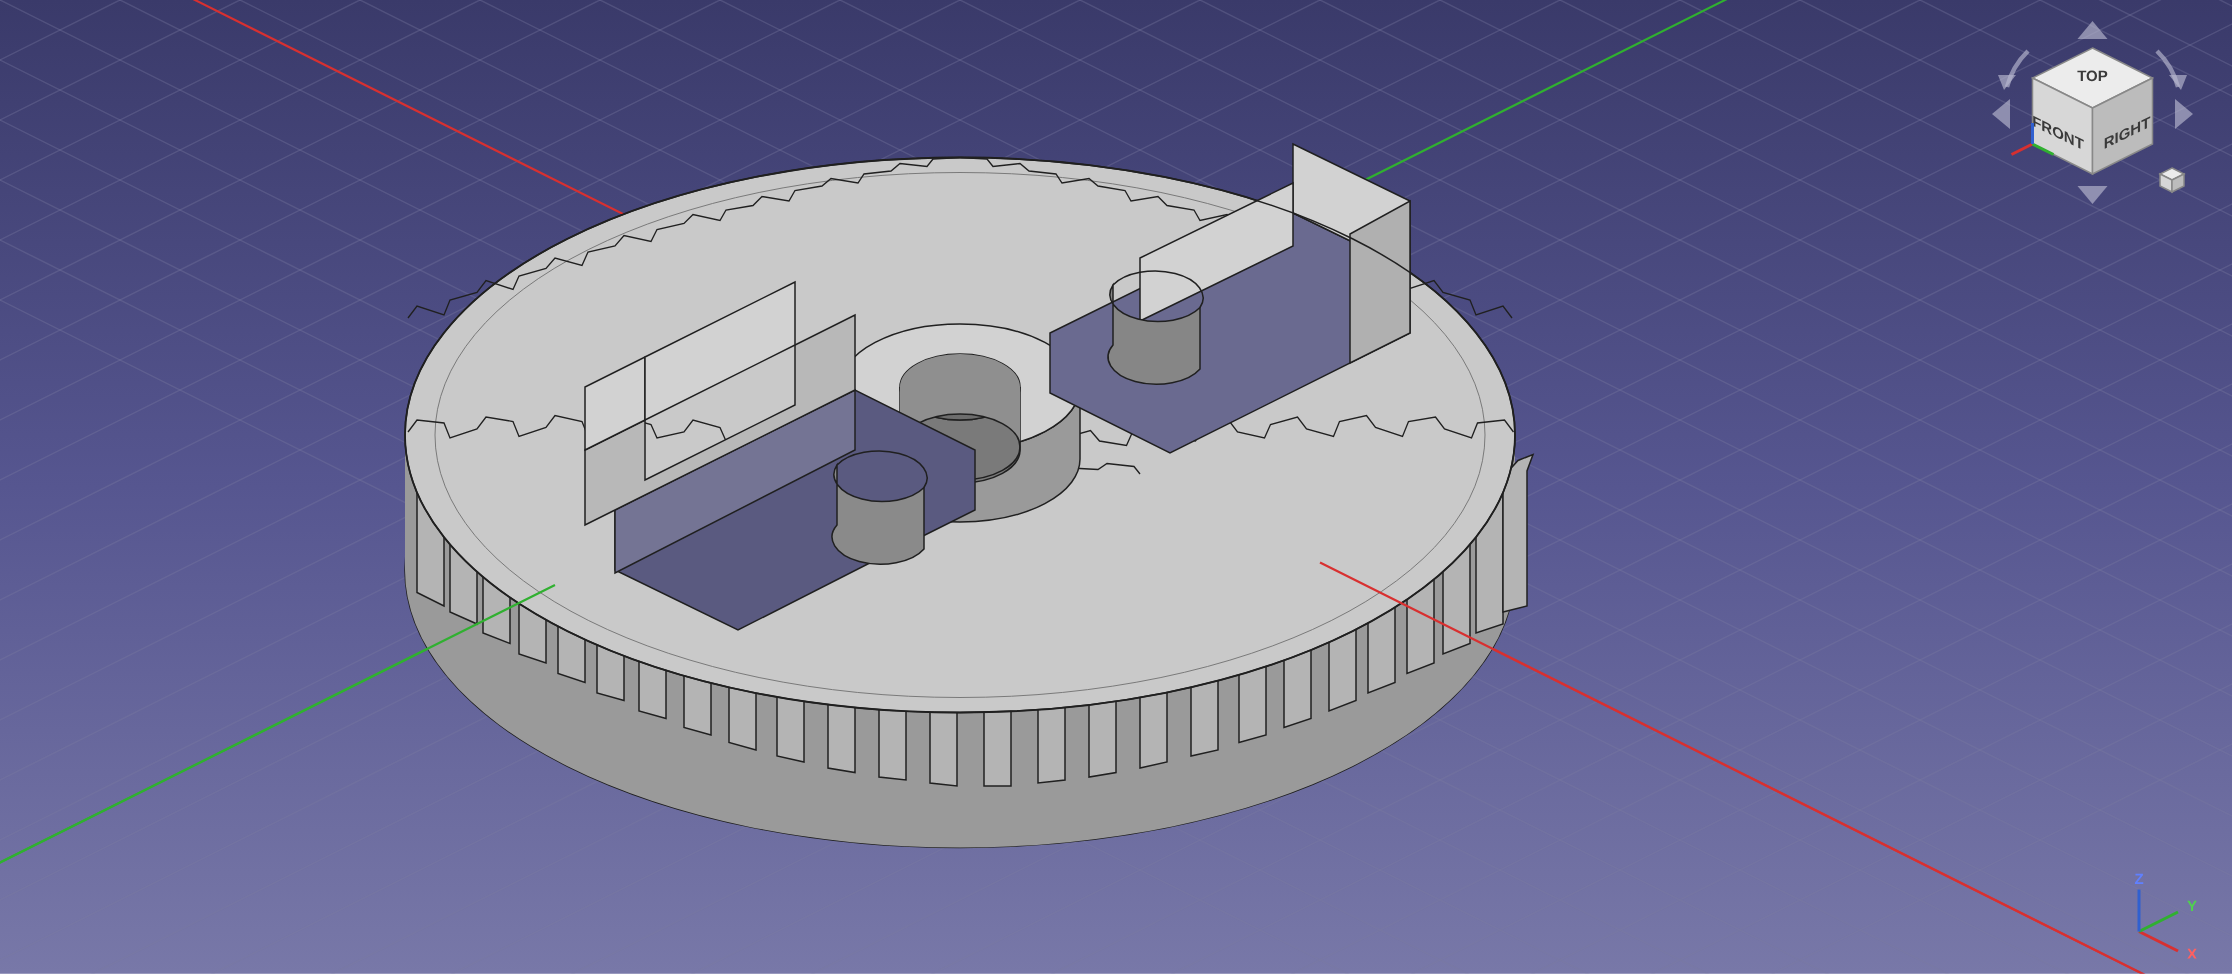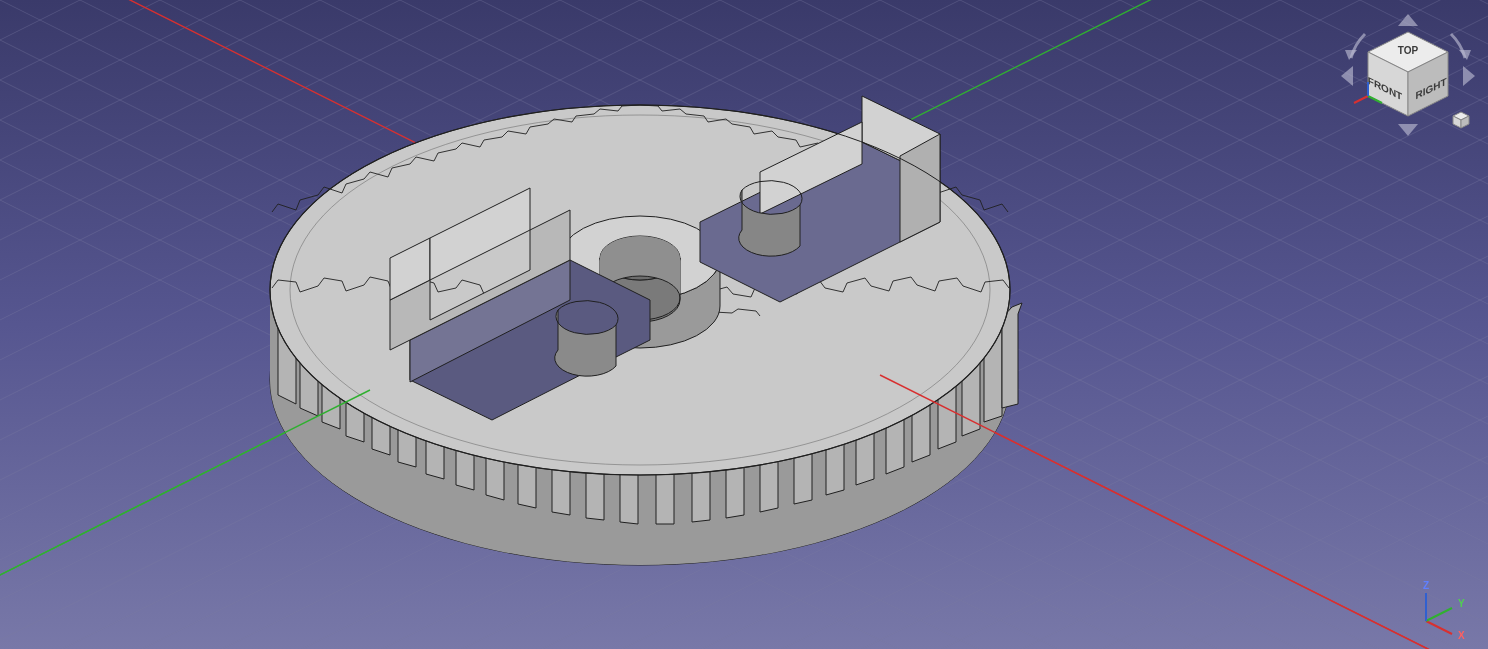--- a/index.html
+++ b/index.html
@@ -21,21 +21,21 @@
     position: absolute;
     inset: 0;
     width: 100%;
     height: 100%;
   }
 
   
   .nav-cube {
     position: absolute;
     top: 12px;
-    right: 5px;
+    right: 18px;
     width: 150px;
     height: 130px;
   }
   .nav-cube svg { width: 100%; height: 100%; }
   .nav-cube .face-label {
     font-size: 10px;
     font-weight: bold;
     fill: #3a3a3a;
     pointer-events: none;
   }

